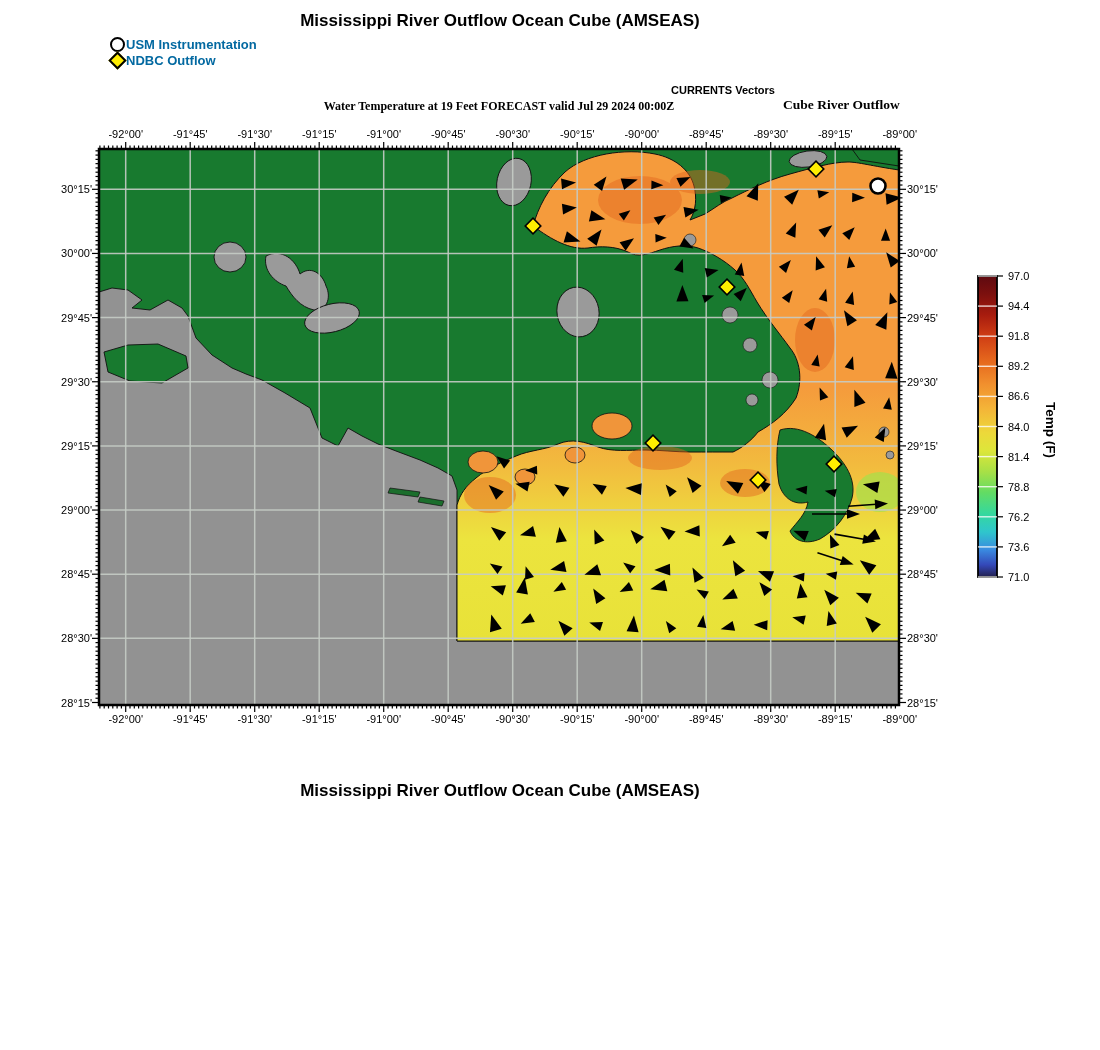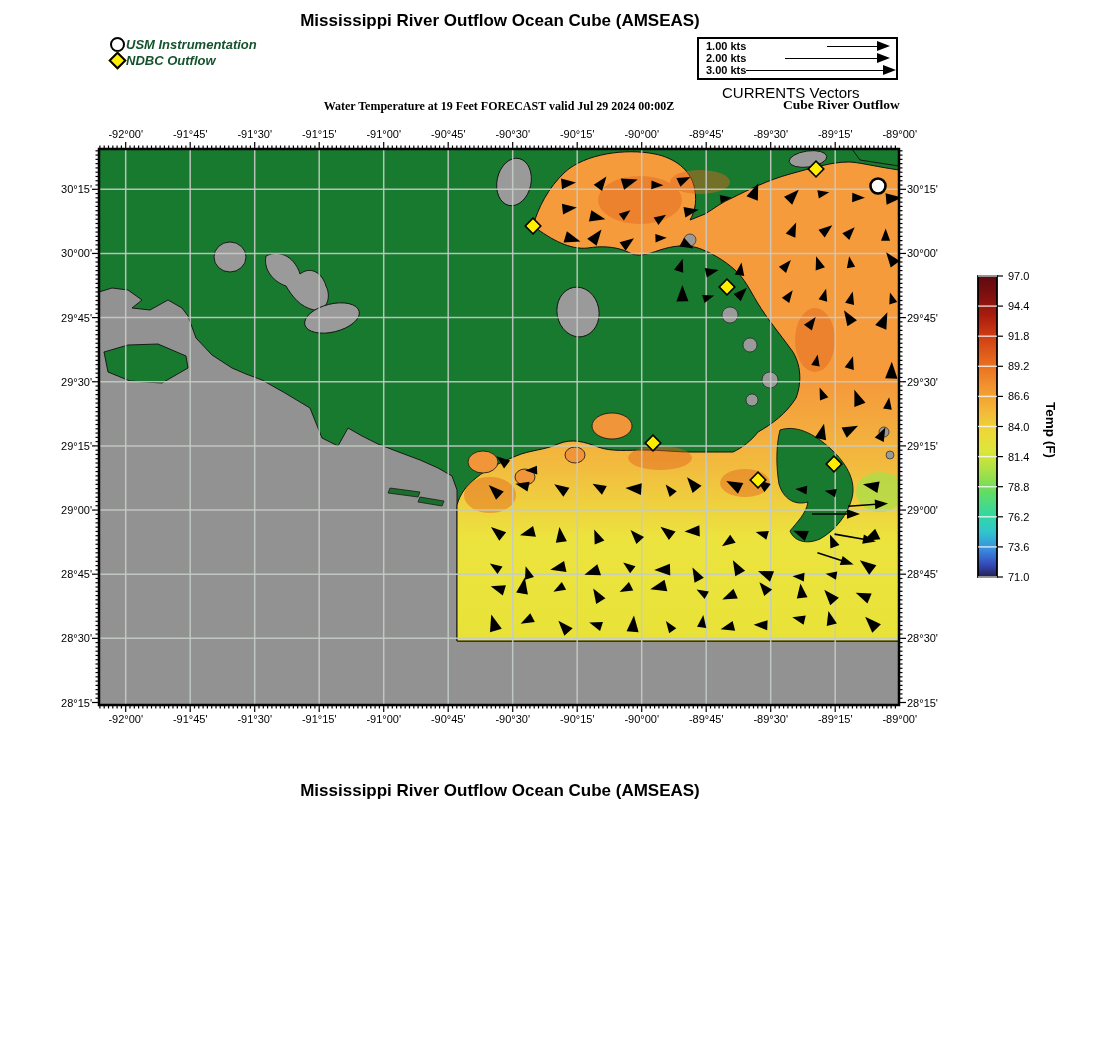--- a/index.html
+++ b/index.html
@@ -4,36 +4,36 @@
 <style>
   html,body{margin:0;padding:0;background:#ffffff;}
   #stage{position:relative;width:1100px;height:1050px;background:#ffffff;overflow:hidden;
          font-family:"Liberation Sans",sans-serif;}
   .abs{position:absolute;}
   #top-title{left:0;top:11px;width:1000px;text-align:center;font-size:17px;font-weight:bold;color:#000;}
   #bottom-title{left:0;top:781px;width:1000px;text-align:center;font-size:17px;font-weight:bold;color:#000;}
   #subtitle{left:99px;top:99px;width:800px;text-align:center;font-family:"Liberation Serif",serif;
             font-size:12px;font-weight:bold;color:#000;}
   #annotation{left:783px;top:97px;font-family:"Liberation Serif",serif;font-size:13.5px;font-weight:bold;color:#000;}
-  #marker-legend{left:108px;top:36px;font-size:13px;font-weight:bold;color:#14532d;font-style:italic;}
+  #marker-legend{left:108px;top:36px;font-size:13px;font-weight:bold;color:#0369a1;}
   .leg-row{display:flex;align-items:center;height:16px;}
   .leg-sym{width:18px;height:16px;position:relative;flex:0 0 18px;}
   .leg-circle{position:absolute;left:2px;top:1px;width:11px;height:11px;border:2.5px solid #000;
               border-radius:50%;background:#fff;}
   .leg-diamond{position:absolute;left:3px;top:2px;width:9px;height:9px;background:#ffee00;
                border:2px solid #000;transform:rotate(45deg);}
   #vector-legend{left:697px;top:37px;width:201px;height:43px;border:2.5px solid #000;background:#fff;
                  box-sizing:border-box;padding:1px 6px 0 7px;}
   .vec-row{display:flex;align-items:center;height:12px;}
   .vec-label{font-size:11px;font-weight:bold;white-space:nowrap;width:55px;}
   .vec-arrow{margin-left:auto;display:flex;align-items:center;}
   .vec-line{height:0;border-top:1.5px solid #000;}
   .vec-head{width:0;height:0;border-top:5px solid transparent;border-bottom:5px solid transparent;
             border-left:13px solid #000;}
-  #currents-caption{left:722px;top:84px;font-size:15px;font-weight:normal;color:#000;}
+  #currents-caption{left:671px;top:84px;font-size:11px;font-weight:bold;color:#000;}
   svg text{font-family:"Liberation Sans",sans-serif;}
 </style>
 </head>
 <body>
 
 <div id="stage">
 
   <div class="abs" id="top-title">Mississippi River Outflow Ocean Cube (AMSEAS)</div>
 
   <div class="abs" id="marker-legend">
@@ -44,43 +44,20 @@
       <span>USM Instrumentation</span>
     </div>
     <div class="leg-row">
       <span class="leg-sym">
           <span class="leg-diamond"></span>
         </span>
       <span>NDBC Outflow</span>
     </div>
   </div>
 
-  <div class="abs" id="vector-legend">
-      <div class="vec-row">
-        <span class="vec-label">1.00 kts</span>
-        <span class="vec-arrow">
-          <span class="vec-line" style="width: 50px;"></span>
-          <span class="vec-head"></span>
-        </span>
-      </div>
-      <div class="vec-row">
-        <span class="vec-label">2.00 kts</span>
-        <span class="vec-arrow">
-          <span class="vec-line" style="width: 92px;"></span>
-          <span class="vec-head"></span>
-        </span>
-      </div>
-      <div class="vec-row">
-        <span class="vec-label">3.00 kts</span>
-        <span class="vec-arrow">
-          <span class="vec-line" style="width: 137px;"></span>
-          <span class="vec-head"></span>
-        </span>
-      </div>
-    </div>
   <div class="abs" id="currents-caption">CURRENTS Vectors</div>
 
   <div class="abs" id="subtitle">Water Temperature at 19 Feet FORECAST valid Jul 29 2024 00:00Z</div>
   <div class="abs" id="annotation">Cube River Outflow</div>
 
   <svg class="abs" id="map-svg" style="left:0;top:0;" width="1100" height="780" viewBox="0 0 1100 780">
     <defs>
       <clipPath id="mapclip">
           <rect x="99" y="149" width="800" height="556"></rect>
         </clipPath>

